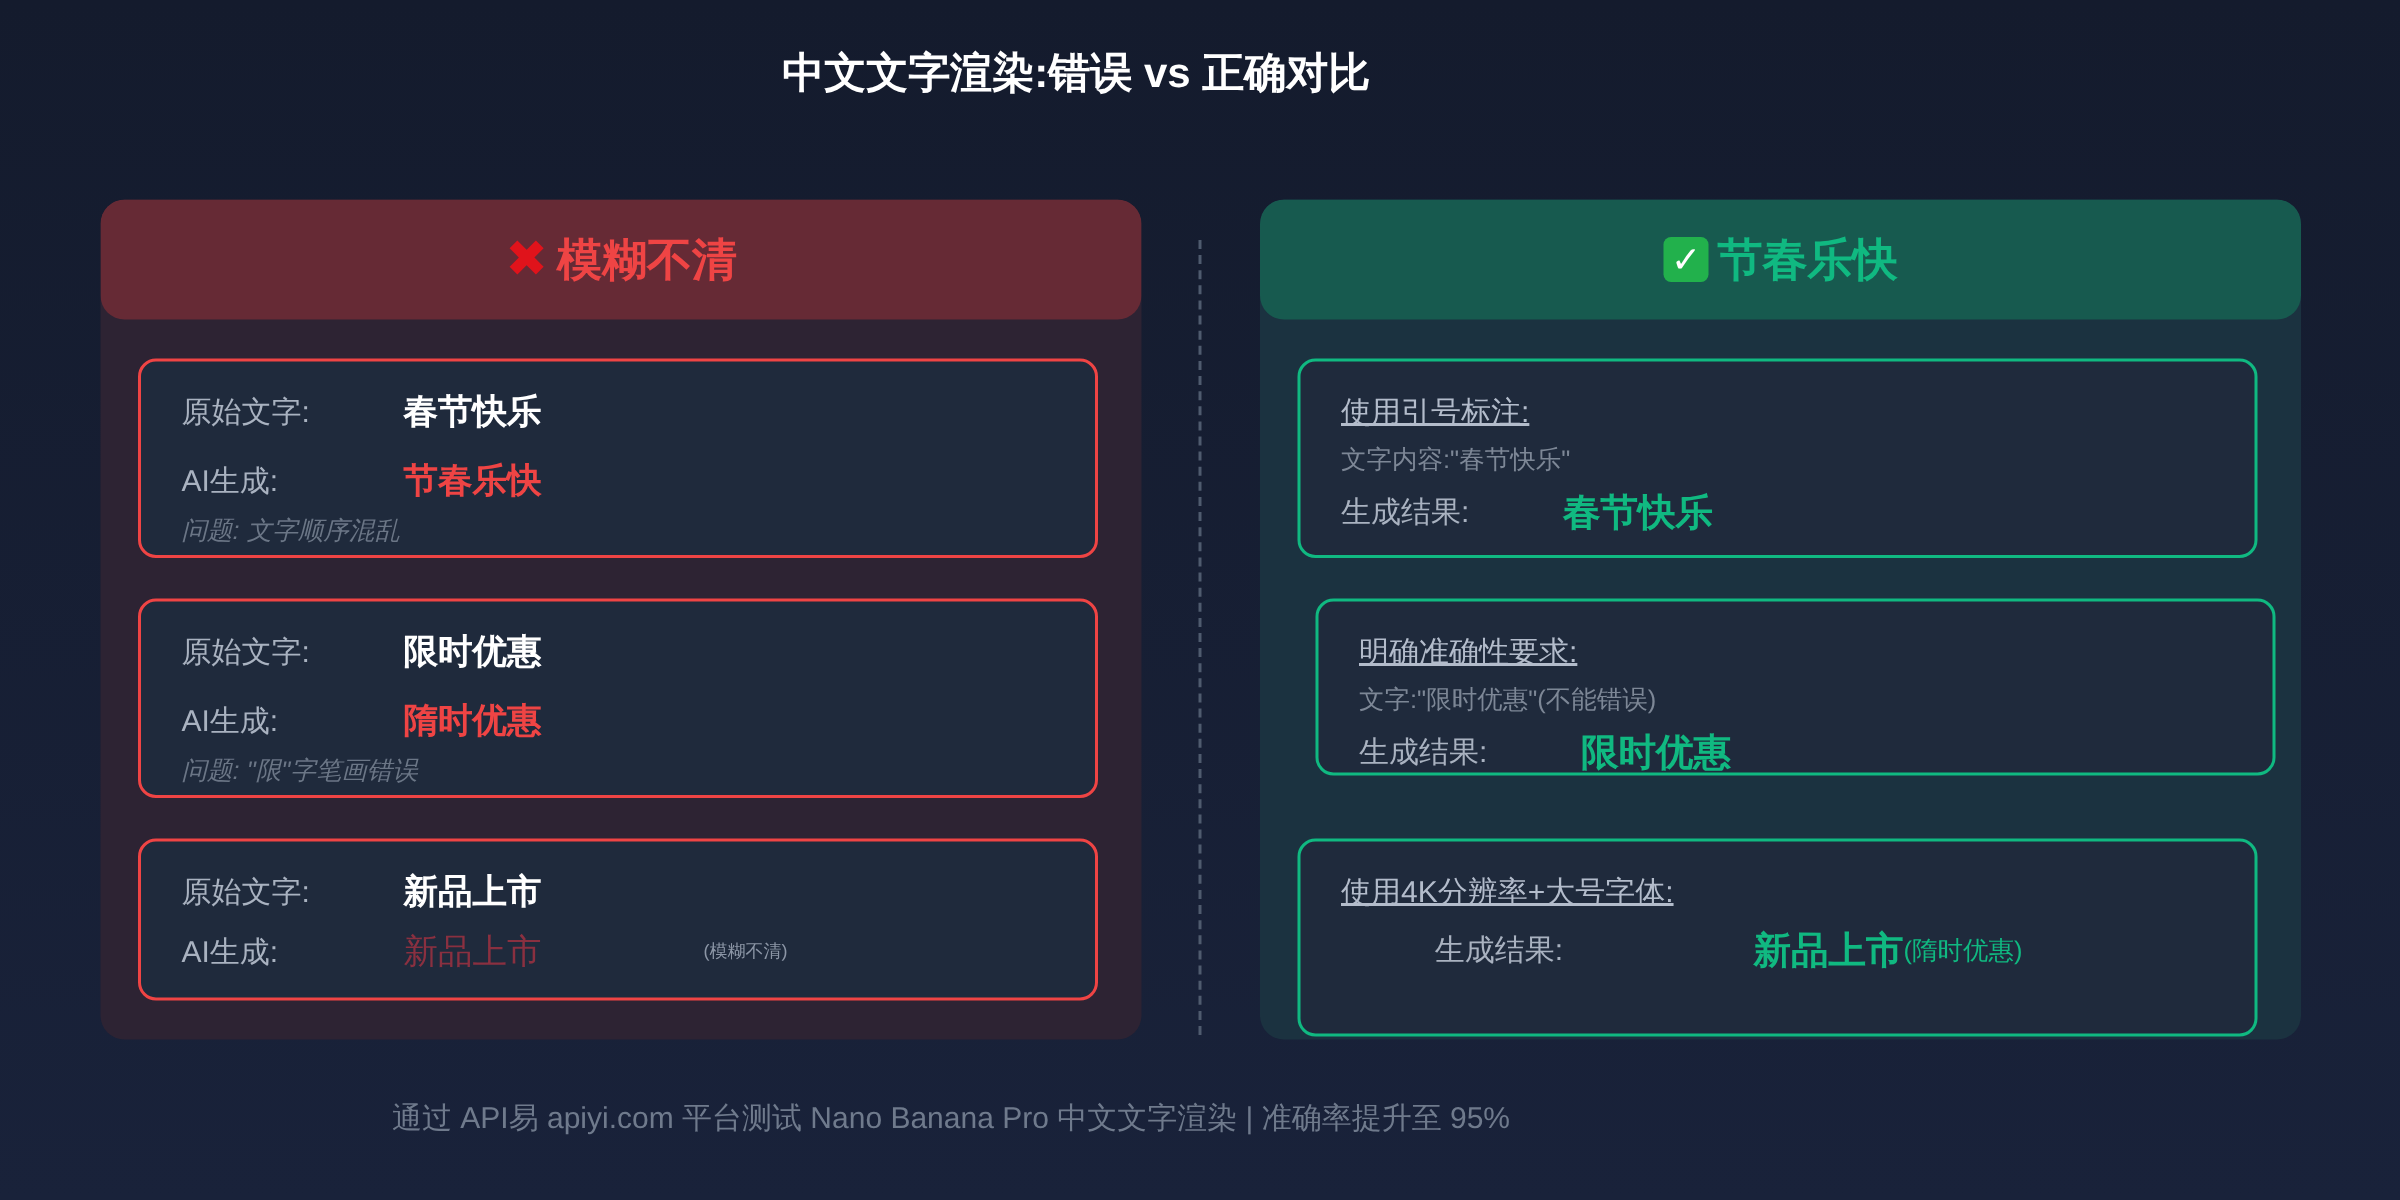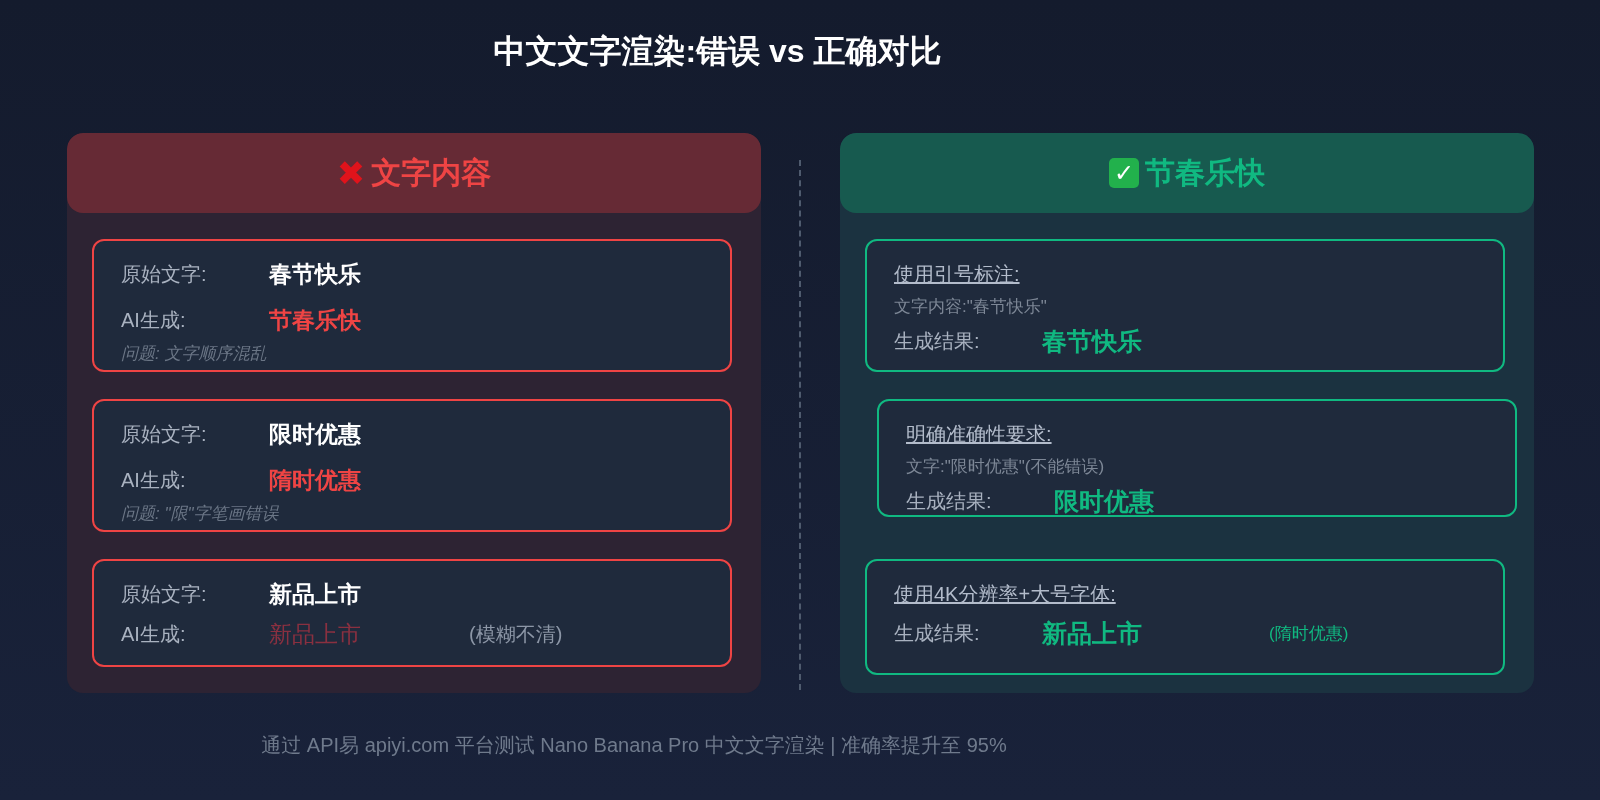--- a/index.html
+++ b/index.html
@@ -4,21 +4,21 @@
 <style>
   html, body { margin: 0; padding: 0; }
   body {
     width: 1600px; height: 800px; overflow: hidden;
     background: linear-gradient(180deg, #141b2d 0%, #19223a 100%);
     font-family: "Liberation Sans", "DejaVu Sans", sans-serif;
     position: relative;
   }
   .title {
     position: absolute; top: 30px; left: 0; width: 1435px;
-    text-align: center; color: #ffffff; font-size: 32px; font-weight: bold;
+    text-align: center; color: #ffffff; font-size: 28px; font-weight: bold;
   }
   .panel {
     position: absolute; top: 133px; width: 694px; height: 560px;
     border-radius: 16px; overflow: hidden;
   }
   .panel.wrong { left: 67px; background: #2d2333; }
   .panel.right { left: 840px; background: #1b3240; }
   .panel-header {
     height: 80px; display: flex; align-items: center; justify-content: center;
     font-size: 30px; font-weight: bold; border-radius: 16px;
@@ -37,21 +37,21 @@
   }
   .wrong .card { border: 2.5px solid #ef4444; }
   .right .card { border: 2.5px solid #10b981; }
   .row { position: absolute; left: 27px; display: flex; align-items: center; }
   .lbl { color: #a9b2c0; font-size: 20px; width: 148px; }
   .val-white { color: #ffffff; font-size: 23px; font-weight: bold; }
   .val-red { color: #ef4444; font-size: 23px; font-weight: bold; }
   .val-faded { color: #8a3040; font-size: 23px; }
   .val-green { color: #10b981; font-size: 25px; font-weight: bold; }
   .issue { position: absolute; left: 27px; color: #6b7686; font-size: 17px; font-style: italic; text-align: center; }
-  .note-gray { color: #8c96a6; font-size: 20px; text-align: center; }
+  .note-gray { color: #8c96a6; font-size: 12px; text-align: center; }
   .note-green { color: #10b981; font-size: 17px; }
   .sub { position: absolute; left: 27px; color: #7d8796; font-size: 17px; }
   .heading { position: absolute; left: 27px; color: #b3bccb; font-size: 20px; text-decoration: underline; }
   .divider {
     position: absolute; left: 799px; top: 160px; height: 530px;
     border-left: 2px dashed #4f5b6e;
   }
   .footer {
     position: absolute; top: 732px; left: 0; width: 1268px; text-align: center;
     color: #6f7a8c; font-size: 20px;
@@ -60,21 +60,21 @@
 </head>
 <body>
 
 <div class="title">中文文字渲染:错误 vs 正确对比</div>
 
 <div class="panel wrong">
   <div class="panel-header">
     <span class="hdr-icon">
         <span class="icon-x">✖</span>
       </span>
-    <span>文字内容</span>
+    <span>模糊不清</span>
   </div>
 
   <div class="card" style="top:106px;height:133px;">
     <div class="row" style="top:18px;">
       <span class="lbl">原始文字:</span>
       <span class="val-white">春节快乐</span>
     </div>
     <div class="row" style="top:64px;">
       <span class="lbl">AI生成:</span>
       <span class="val-red">节春乐快</span>
@@ -128,21 +128,21 @@
 
   <div class="card" style="top:266px;height:118px;margin-left:12px;">
     <div class="heading" style="top:20px;">明确准确性要求:</div>
     <div class="sub" style="top:54px;">文字:"限时优惠"(不能错误)</div>
     <div class="row" style="top:84px;">
       <span class="lbl">生成结果:</span>
       <span class="val-green">限时优惠</span>
     </div>
   </div>
 
-  <div class="card" style="top:426px;height:116px;">
+  <div class="card" style="top:426px;height:132px;text-align:right;">
     <div class="heading" style="top:20px;">使用4K分辨率+大号字体:</div>
     <div class="row" style="top:56px;">
       <span class="lbl">生成结果:</span>
       <span class="val-green" style="width:227px;">新品上市</span>
       <span class="note-green">(隋时优惠)</span>
     </div>
   </div>
 </div>
 
 <div class="footer">通过 API易 apiyi.com 平台测试 Nano Banana Pro 中文文字渲染 | 准确率提升至 95%</div>

